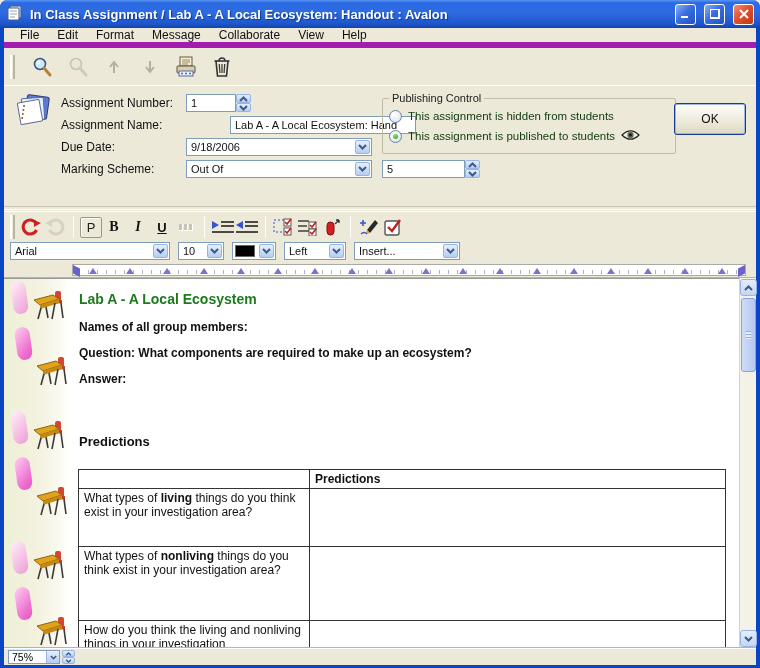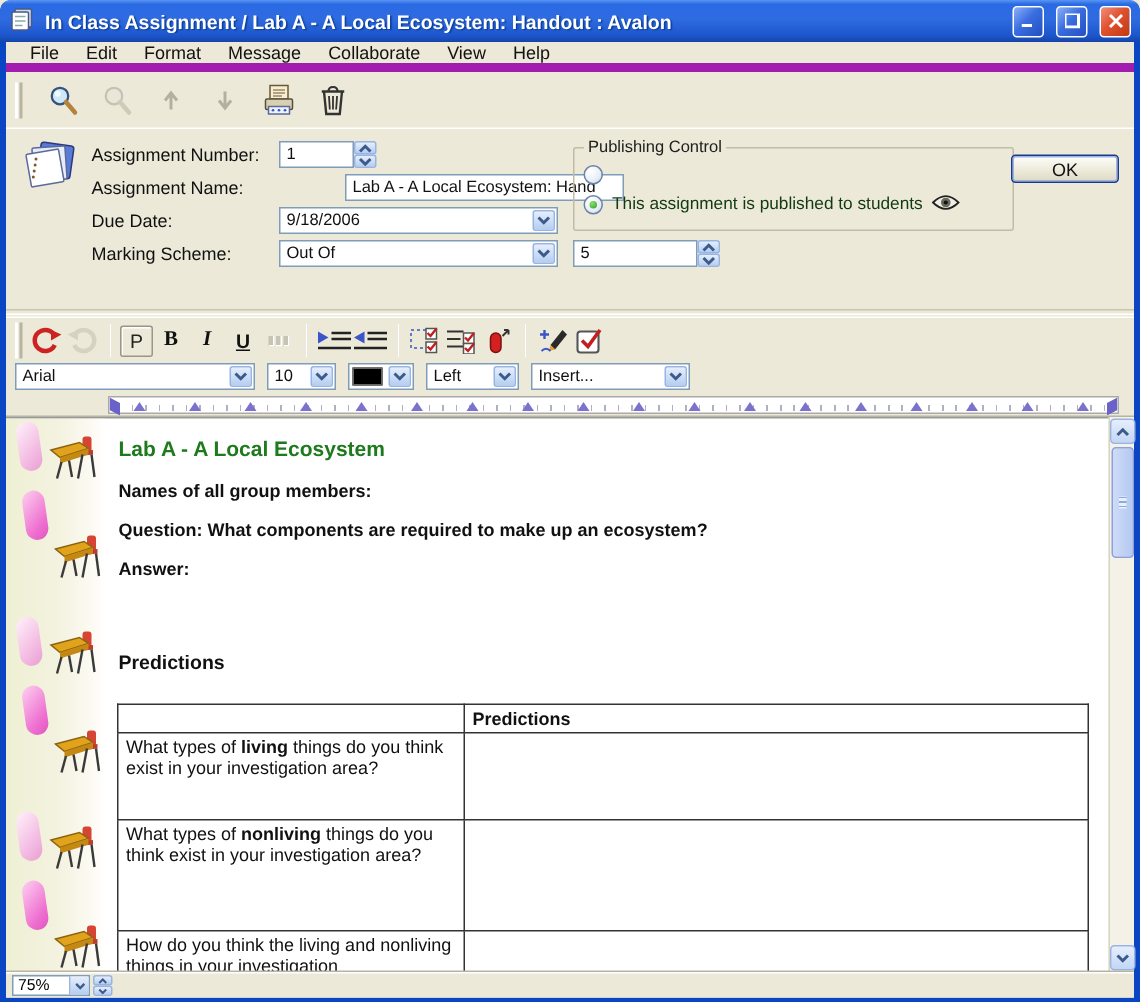--- a/index.html
+++ b/index.html
@@ -72,21 +72,21 @@
   .combo-field { position:absolute; height:18px; }
 
   fieldset.pubctl { position:absolute; left:378px; top:6px; width:294px; height:62px;
     border:1px solid #c0bca6; border-radius:2px; padding:2px 6px; }
   fieldset.pubctl legend { font-size:11px; color:#202020; padding:0 3px; }
   .radio-row { display:flex; align-items:center; gap:6px; height:20px; font-size:11.5px; color:#103a10; }
   .radio { width:13px; height:13px; border-radius:50%; border:1px solid #6a84a8;
     background:radial-gradient(circle at 35% 30%,#ffffff 0%,#e8eef6 60%,#c8d4e4 100%); position:relative; }
   .radio.checked::after { content:""; position:absolute; inset:3px; border-radius:50%;
     background:radial-gradient(circle at 35% 30%,#8ae070,#2f9e1e); }
-  .ok-button { position:absolute; right:10px; top:17px; width:72px; height:19px;
+  .ok-button { position:absolute; right:10px; top:17px; width:72px; height:32px;
     background:linear-gradient(180deg,#fefefc,#ece9d8 60%,#dcd8c4); border:1px solid #1c3a8c; border-radius:3px;
     box-shadow:inset 0 0 0 1px #9db4e8; font-size:12px; display:flex; align-items:center; justify-content:center; color:#111; }
 
   
   .rulerbar { position:absolute; left:0; right:0; top:263px; height:15px; background:#ece9d8; border-bottom:1px solid #b8b4a4; }
   .ruler { position:absolute; left:68px; right:10px; top:1px; bottom:1px; background:#fff; border:1px solid #aaa; }
   .ruler .ticks { position:absolute; left:6px; right:6px; top:5px; height:4px;
     background:repeating-linear-gradient(90deg,#b0b0c0 0 1px,transparent 1px 9px); }
   .rtick { position:absolute; bottom:1px; width:0; height:0;
     border-left:4px solid transparent; border-right:4px solid transparent; border-bottom:6px solid #7a72cc; }
@@ -301,20 +301,21 @@
           <svg class="chev" viewBox="0 0 9 6">
             <path d="M1 1 L4.5 4.5 L8 1" stroke="#3c5a8c" stroke-width="2" fill="none"></path>
           </svg>
         </span>
     </span>
 
     <fieldset class="pubctl">
       <legend>Publishing Control</legend>
       <div class="radio-row">
         <span class="radio"></span>
+        <span>This assignment is hidden from students</span>
       </div>
       <div class="radio-row">
         <span class="radio checked"></span>
         <span>This assignment is published to students</span>
         <span>
           <svg width="19" height="12" viewBox="0 0 19 12">
             <path d="M1 6 Q9.5 -2.5 18 6 Q9.5 14.5 1 6 Z" fill="#efefe6" stroke="#222" stroke-width="1.2"></path>
             <circle cx="9.5" cy="6" r="3.2" fill="#6a6a5a"></circle>
               <circle cx="9.5" cy="6" r="1.4" fill="#111"></circle>
           </svg>

